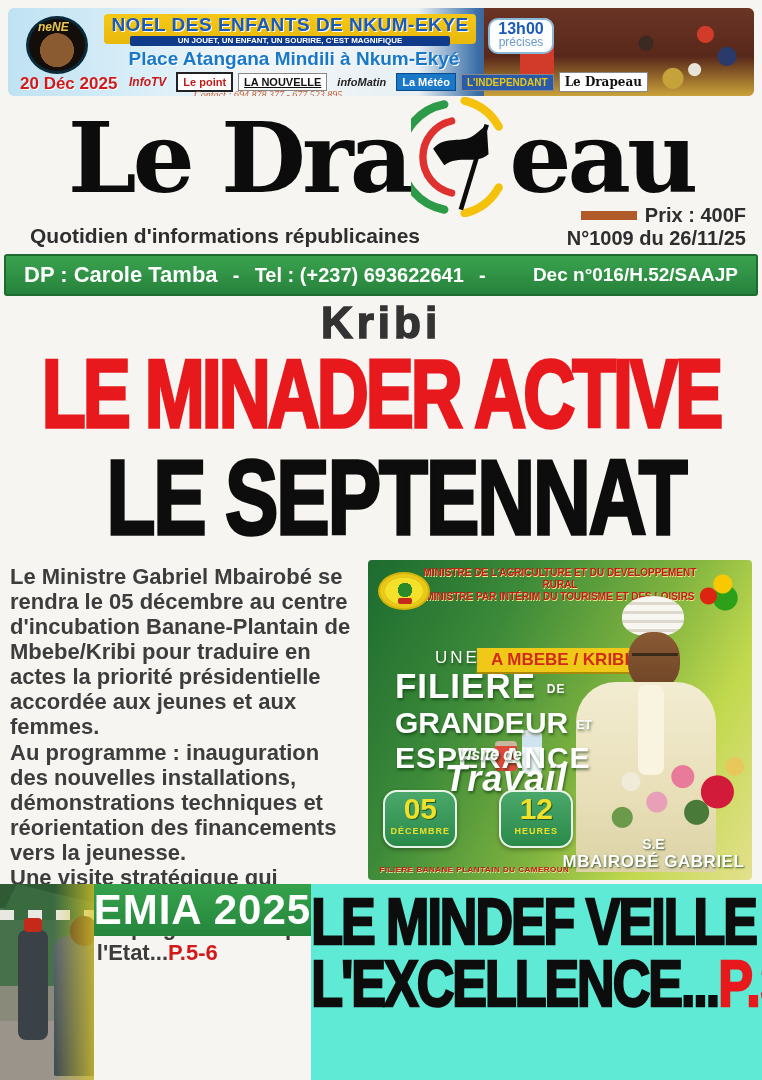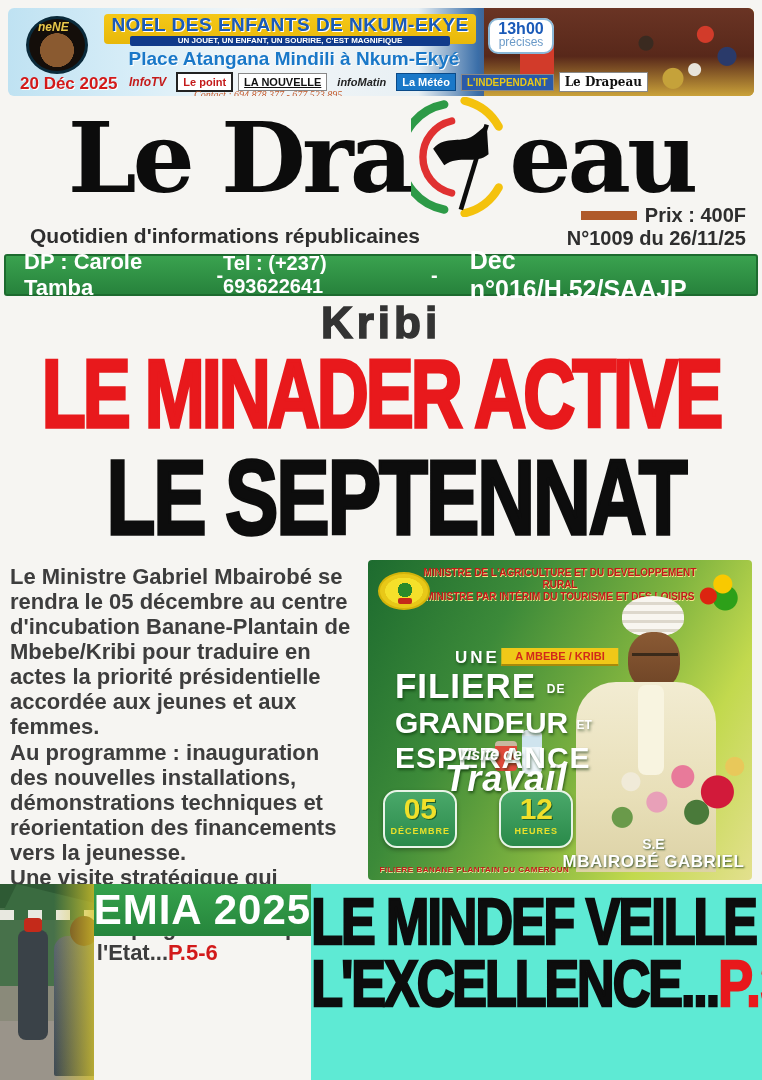--- a/index.html
+++ b/index.html
@@ -67,21 +67,21 @@
   .price-text { font-weight:bold; font-size:20px; color:#2e2e2e; }
   .issue-text { font-weight:bold; font-size:20px; color:#2e2e2e; }
 
   
   .infobar { position:absolute; left:4px; top:254px; width:754px; height:42px;
     background:linear-gradient(180deg,#3aa24f,#27823c); border:2px solid #1d6b2f; border-radius:3px;
     display:flex; align-items:center; justify-content:space-between; padding:0 18px;
     color:#fff; font-weight:bold; }
   .infobar .dp { font-size:22px; }
   .infobar .tel { font-size:20px; }
-  .infobar .reg { font-size:25px;margin-left:32px; }
+  .infobar .reg { font-size:19px;margin-left:32px; }
   .infobar .sep { font-size:20px; }
 
   
   .kicker { position:absolute; left:0; top:298px; width:762px; text-align:center;
     font-size:44px; font-weight:bold; color:#333; letter-spacing:4px;
     -webkit-text-stroke:1.5px #333; }
   .headline1 { position:absolute; left:0; top:352px; width:762px; text-align:center; }
   .headline1 span { display:inline-block; transform:scaleY(1.35); transform-origin:center;
     color:#e8191c; font-size:72px; font-weight:bold; letter-spacing:-3px; white-space:nowrap;
     -webkit-text-stroke:2.5px #e8191c; }
@@ -96,36 +96,36 @@
     padding-top:4px; }
   .article p { margin:0; }
   .page-ref { color:#d21a1a; }
 
   
   .poster { position:relative; flex:1; border-radius:4px; overflow:hidden;
     background:linear-gradient(118deg,#1d6b2f 0%,#3c8a39 30%,#7fb33f 58%,#c2d94e 78%,#e3e08e 100%); }
   .poster-header { position:absolute; left:13%; top:7px; width:74%; text-align:center;
     color:#c41a1a; font-weight:bold; font-size:10px; line-height:12px; text-shadow:0.5px 0.5px 0 #f5e88a; }
   .poster-loc { position:absolute; left:50%; transform:translateX(-50%); top:56px;
-    background:#f0c818; color:#d22a1a; font-weight:bold; font-size:11px; padding:2px 14px;
+    background:#f0c818; color:#d22a1a; font-weight:bold; font-size:17px; padding:2px 14px;
     border-bottom:2px solid #a88a0a; white-space:nowrap;margin-top:32px; }
   .poster-logo-left { position:absolute; left:10px; top:12px; width:52px; height:38px; border-radius:50%;
     background:radial-gradient(ellipse at center,#f5e02a 0 55%,#e8c818 56% 100%); border:2px solid #d4b40a; }
   .poster-logo-left::before { content:""; position:absolute; left:16px; top:8px; width:18px; height:16px;
     background:radial-gradient(circle,#2a8a2a 0 60%, transparent 61%); }
   .poster-logo-left::after { content:""; position:absolute; left:18px; top:24px; width:14px; height:6px;
     background:#c42a1a; border-radius:2px; }
   .poster-logo-right { position:absolute; right:10px; top:12px; width:48px; height:40px;
     background:
       radial-gradient(circle at 30% 60%, #c42a1a 0 8px, transparent 9px),
       radial-gradient(circle at 60% 30%, #f0c818 0 9px, transparent 10px),
       radial-gradient(circle at 65% 65%, #3a9a2a 0 12px, transparent 13px);
     filter:saturate(1.2); }
   .poster-title { position:absolute; left:7%; top:88px; color:#fff; text-shadow:1px 2px 3px rgba(0,40,0,.55); }
-  .poster-title .t1 { font-size:17px; font-weight:bold; letter-spacing:3px; margin-left:60px; }
+  .poster-title .t1 { font-size:17px; font-weight:normal; letter-spacing:3px; margin-left:40px; }
   .poster-title .t2 { font-size:35px; font-weight:bold; letter-spacing:1px; line-height:36px; }
   .poster-title .t3 { font-size:30px; font-weight:bold; line-height:32px; }
   .poster-title .t4 { font-size:30px; font-weight:bold; letter-spacing:1px; line-height:34px; }
   .small-word { font-size:12px; font-weight:bold; vertical-align:middle; }
   
   .minister { position:absolute; right:0; top:30px; width:52%; height:85%; }
   .m-hat { position:absolute; right:34%; top:6px; width:62px; height:40px; background:
       repeating-linear-gradient(180deg,#f8f6f0 0 6px,#ddd8cc 6px 9px); border-radius:50% 50% 40% 40%; }
   .m-face { position:absolute; right:36%; top:42px; width:52px; height:58px; border-radius:45%;
     background:linear-gradient(180deg,#8a5a34,#6e4426); }

